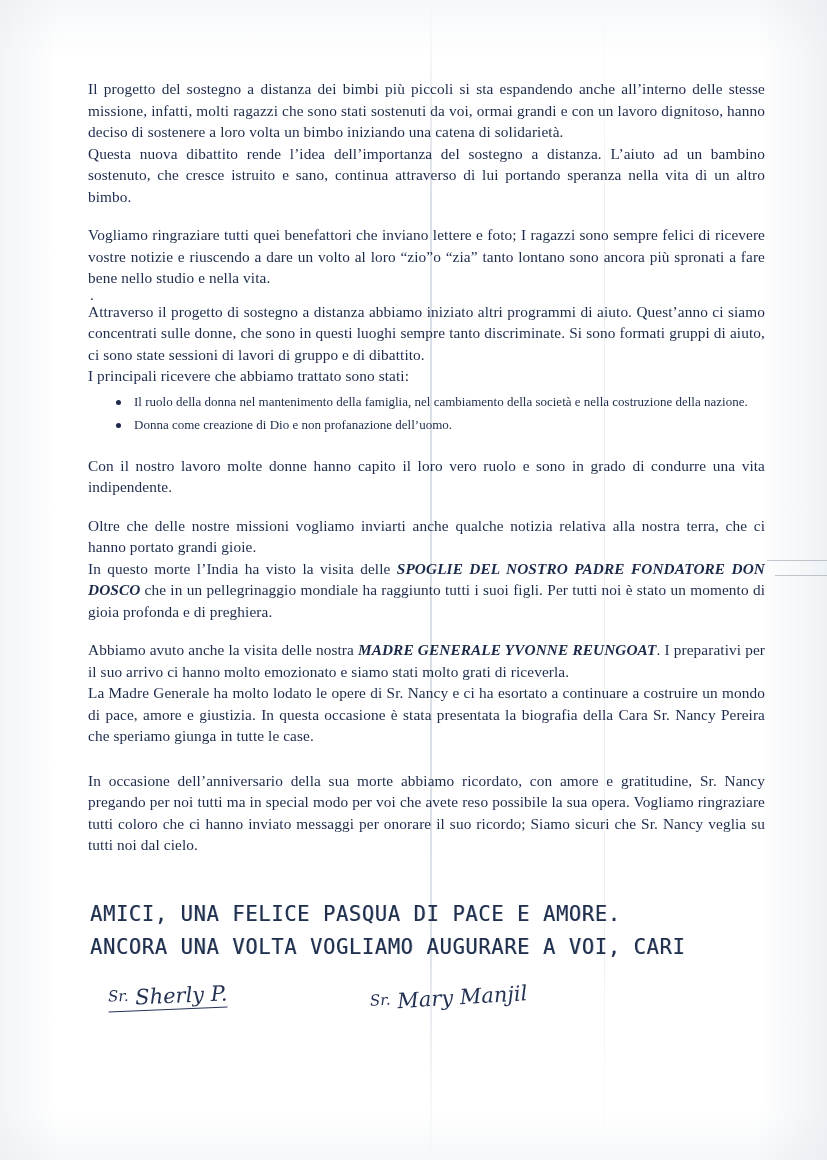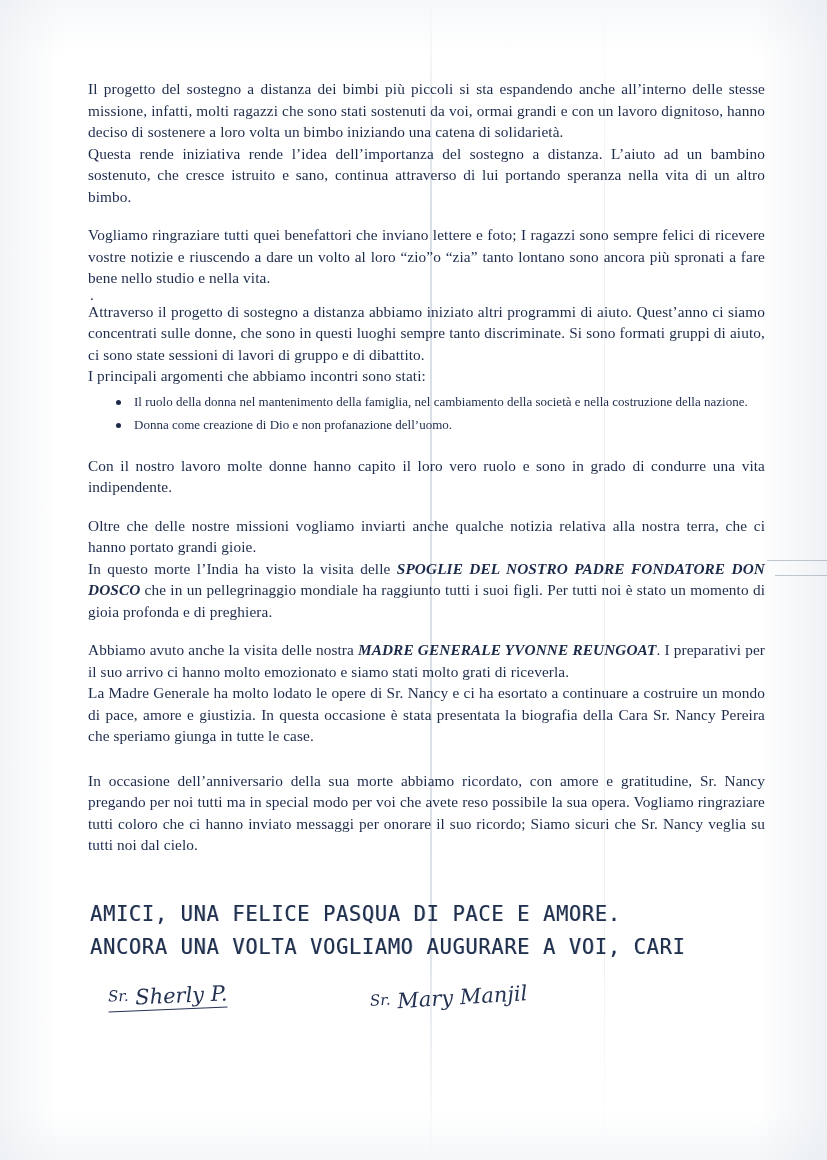--- a/index.html
+++ b/index.html
@@ -129,30 +129,30 @@
 
 <div class="scan-bg"></div>
 <div class="fold f1"></div>
 <div class="fold f2"></div>
 <div class="edge-line" style="top:560px;width:60px;"></div>
 <div class="edge-line" style="top:575px;width:52px;"></div>
 
 <div class="page">
 
   <p class="para">Il progetto del sostegno a distanza dei bimbi più piccoli si sta espandendo anche all’interno delle stesse missione, infatti, molti ragazzi che sono stati sostenuti da voi, ormai grandi e con un lavoro dignitoso, hanno deciso di sostenere a loro volta un bimbo iniziando una catena di solidarietà.</p>
-  <p class="para">Questa rende iniziativa rende l’idea dell’importanza del sostegno a distanza. L’aiuto ad un bambino sostenuto, che cresce istruito e sano, continua attraverso di lui portando speranza nella vita di un altro bimbo.</p>
+  <p class="para">Questa nuova dibattito rende l’idea dell’importanza del sostegno a distanza. L’aiuto ad un bambino sostenuto, che cresce istruito e sano, continua attraverso di lui portando speranza nella vita di un altro bimbo.</p>
 
   <div class="gap-md"></div>
 
   <p class="para">Vogliamo ringraziare tutti quei benefattori che inviano lettere e foto; I ragazzi sono sempre felici di ricevere vostre notizie e riuscendo a dare un volto al loro “zio”o “zia” tanto lontano sono ancora più spronati a fare bene nello studio e nella vita.</p>
 
   <p class="dot-line">.</p>
 
   <p class="para">Attraverso il progetto di sostegno a distanza abbiamo iniziato altri programmi di aiuto. Quest’anno ci siamo concentrati sulle donne, che sono in questi luoghi sempre tanto discriminate. Si sono formati gruppi di aiuto, ci sono state sessioni di lavori di gruppo e di dibattito.</p>
-  <p class="para">I principali argomenti che abbiamo incontri sono stati:</p>
+  <p class="para">I principali ricevere che abbiamo trattato sono stati:</p>
 
   <ul class="bullets">
     <li>Il ruolo della donna nel mantenimento della famiglia, nel cambiamento della società e nella costruzione della nazione.</li>
     <li>Donna  come creazione di Dio e non profanazione dell’uomo.</li>
   </ul>
 
   <div class="gap-md"></div>
 
   <p class="para">Con il nostro lavoro molte donne hanno capito il loro vero ruolo e sono in grado di condurre una vita indipendente.</p>
 

